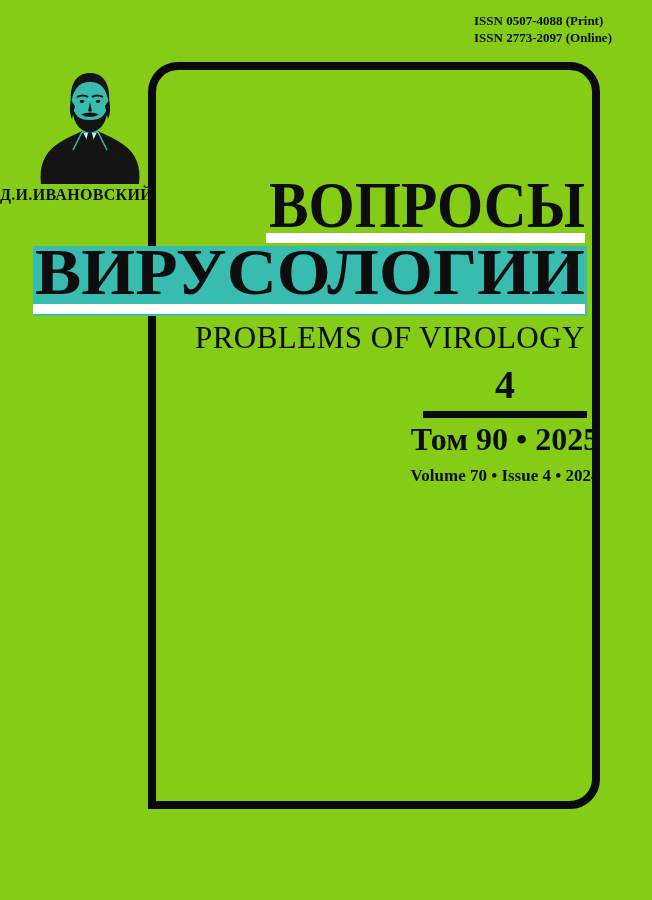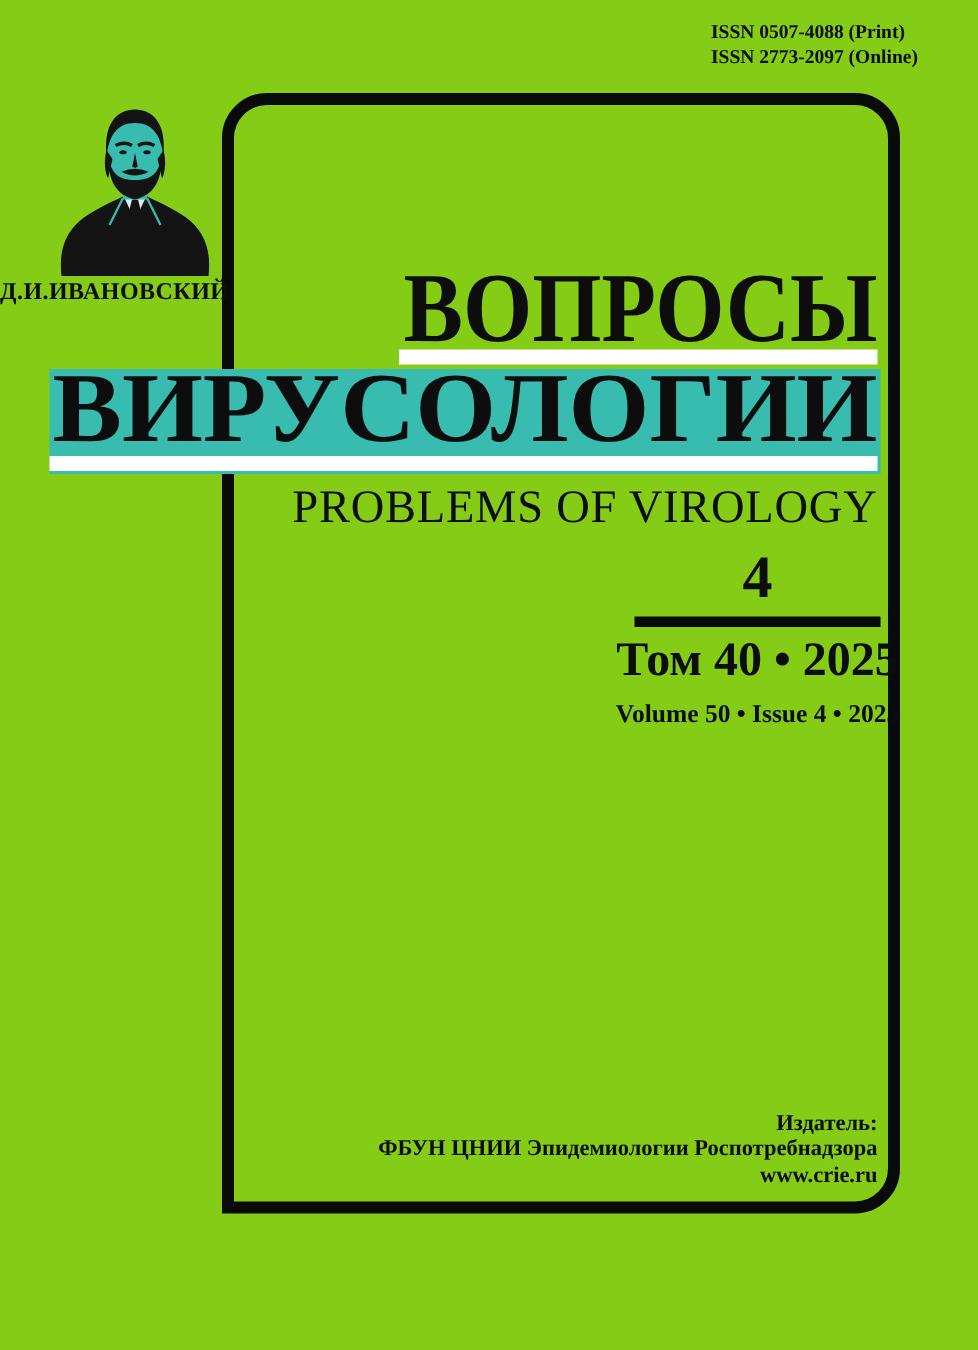--- a/index.html
+++ b/index.html
@@ -180,23 +180,18 @@
   <svg class="title-svg title-line2" width="554" height="70">
     <text x="552" y="48" text-anchor="end" font-size="66" textLength="550" lengthAdjust="spacingAndGlyphs">ВИРУСОЛОГИИ</text>
   </svg>
   <div class="underline-bar bar2"></div>
 
   <div class="subtitle-en">PROBLEMS OF VIROLOGY</div>
 
   <div class="issue-block">
     <div class="issue-number">4</div>
     <div class="issue-rule"></div>
-    <div class="volume-ru">Том 40 • 2025</div>
-    <div class="volume-en">Volume 50 • Issue 4 • 2025</div>
+    <div class="volume-ru">Том 90 • 2025</div>
+    <div class="volume-en">Volume 70 • Issue 4 • 2024</div>
   </div>
 
-  <div class="publisher">
-    <div>Издатель:</div>
-    <div>ФБУН ЦНИИ Эпидемиологии Роспотребнадзора</div>
-    <div>www.crie.ru</div>
-  </div>
 
 </div>
 
 </body></html>

